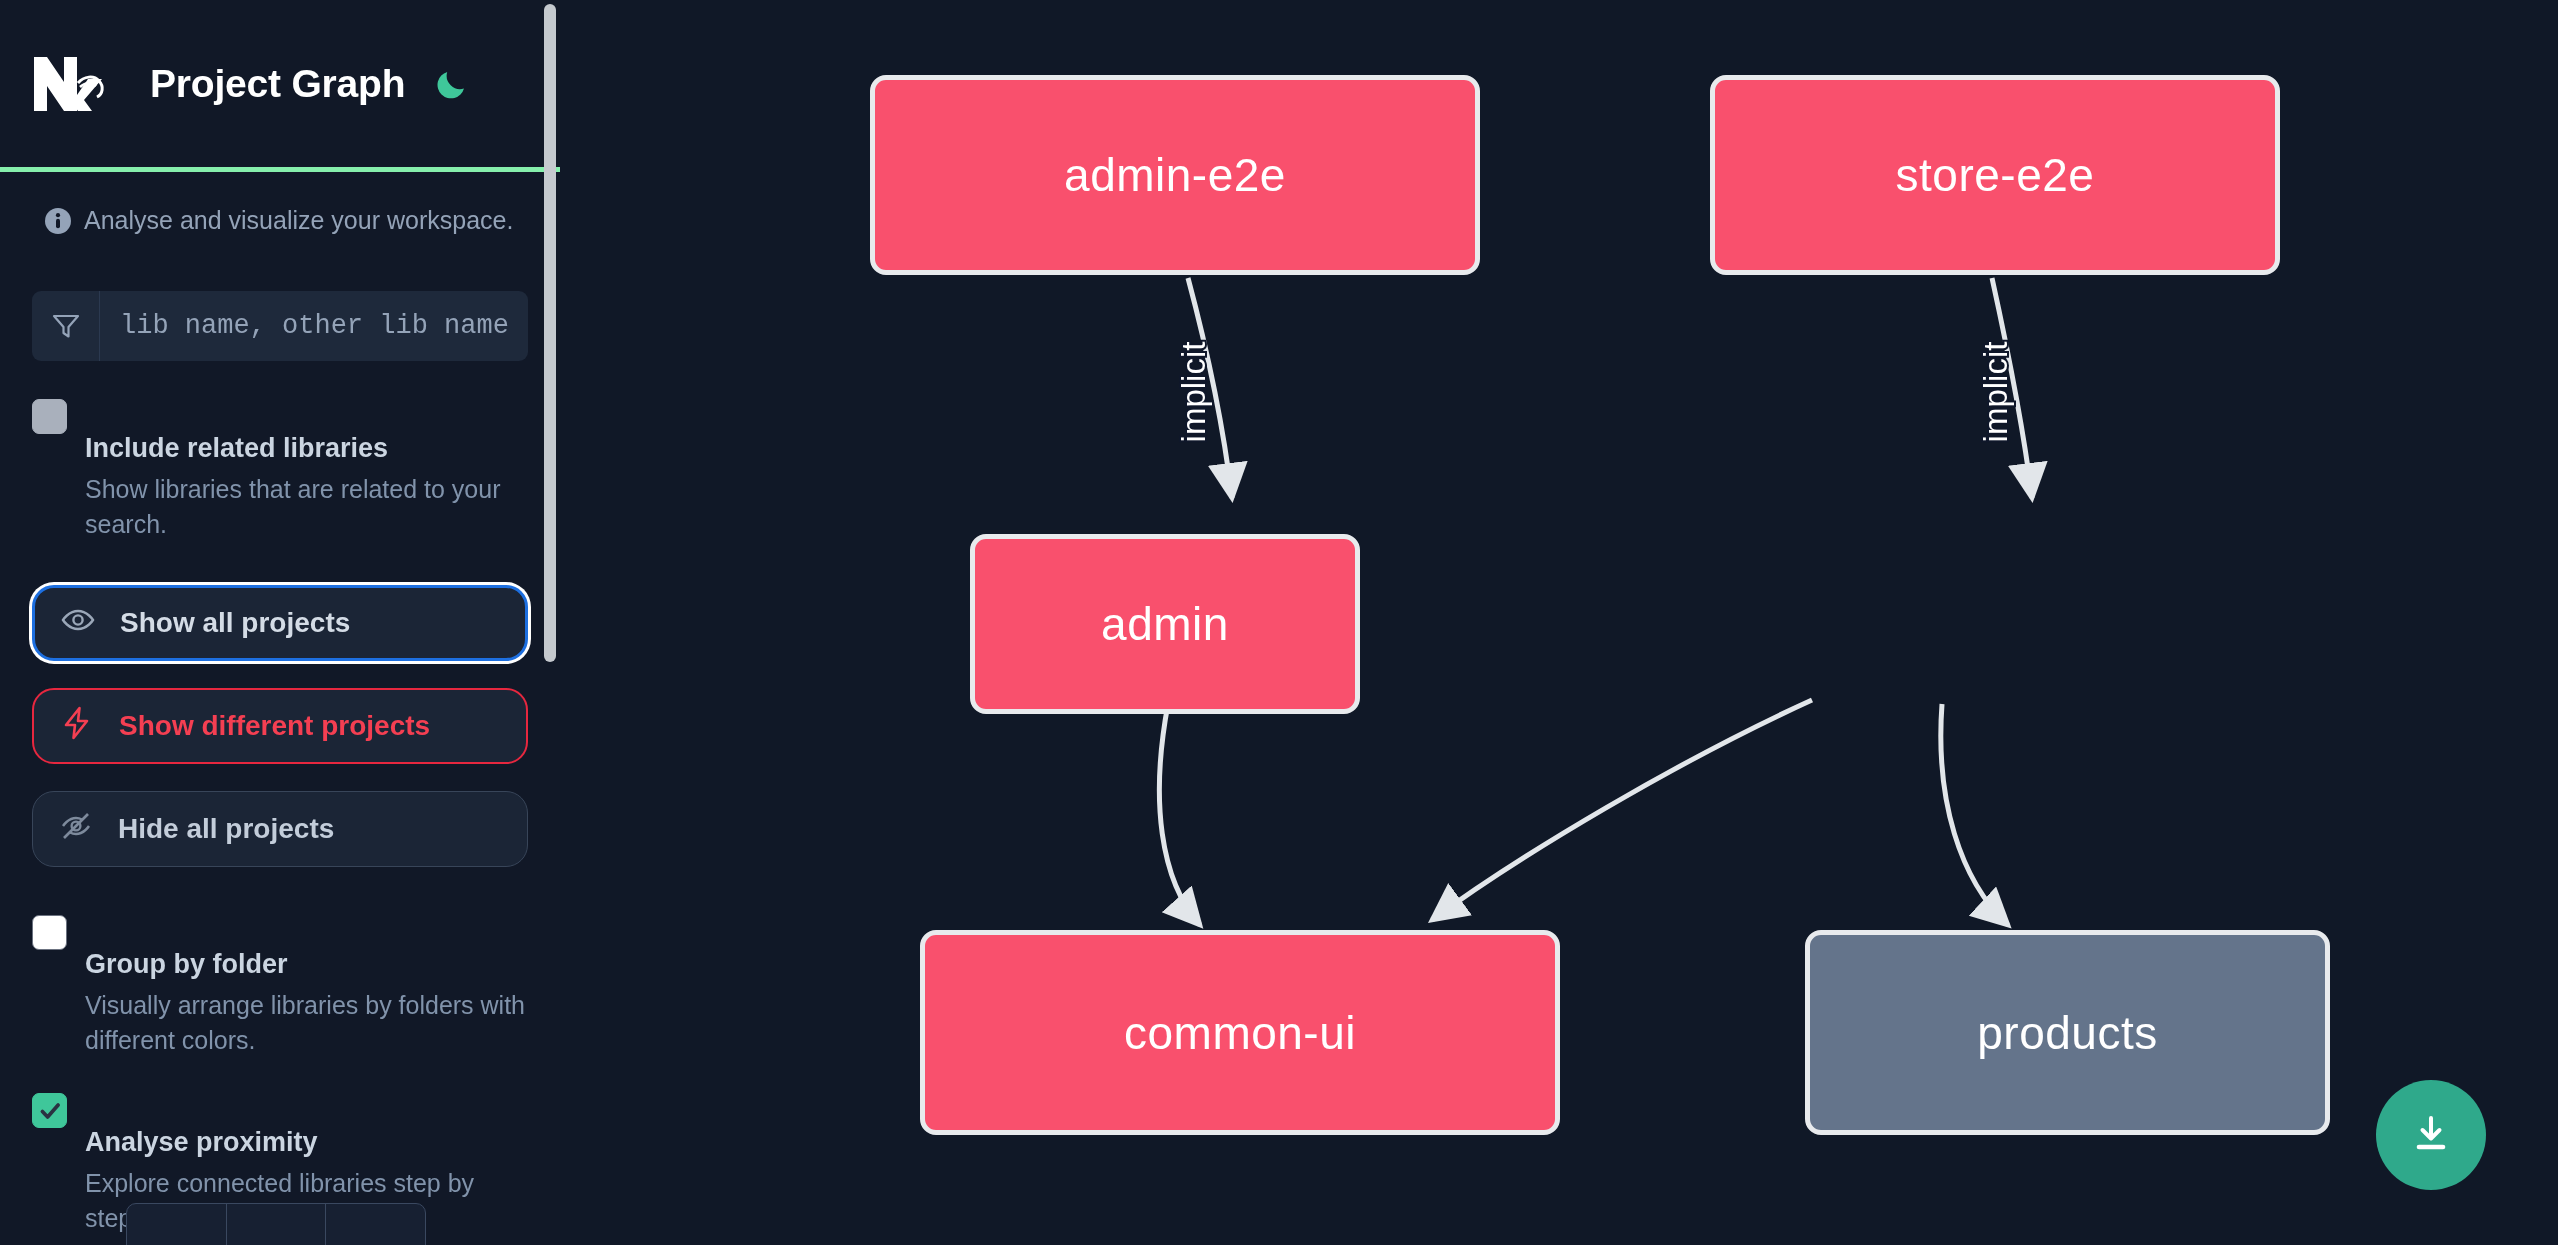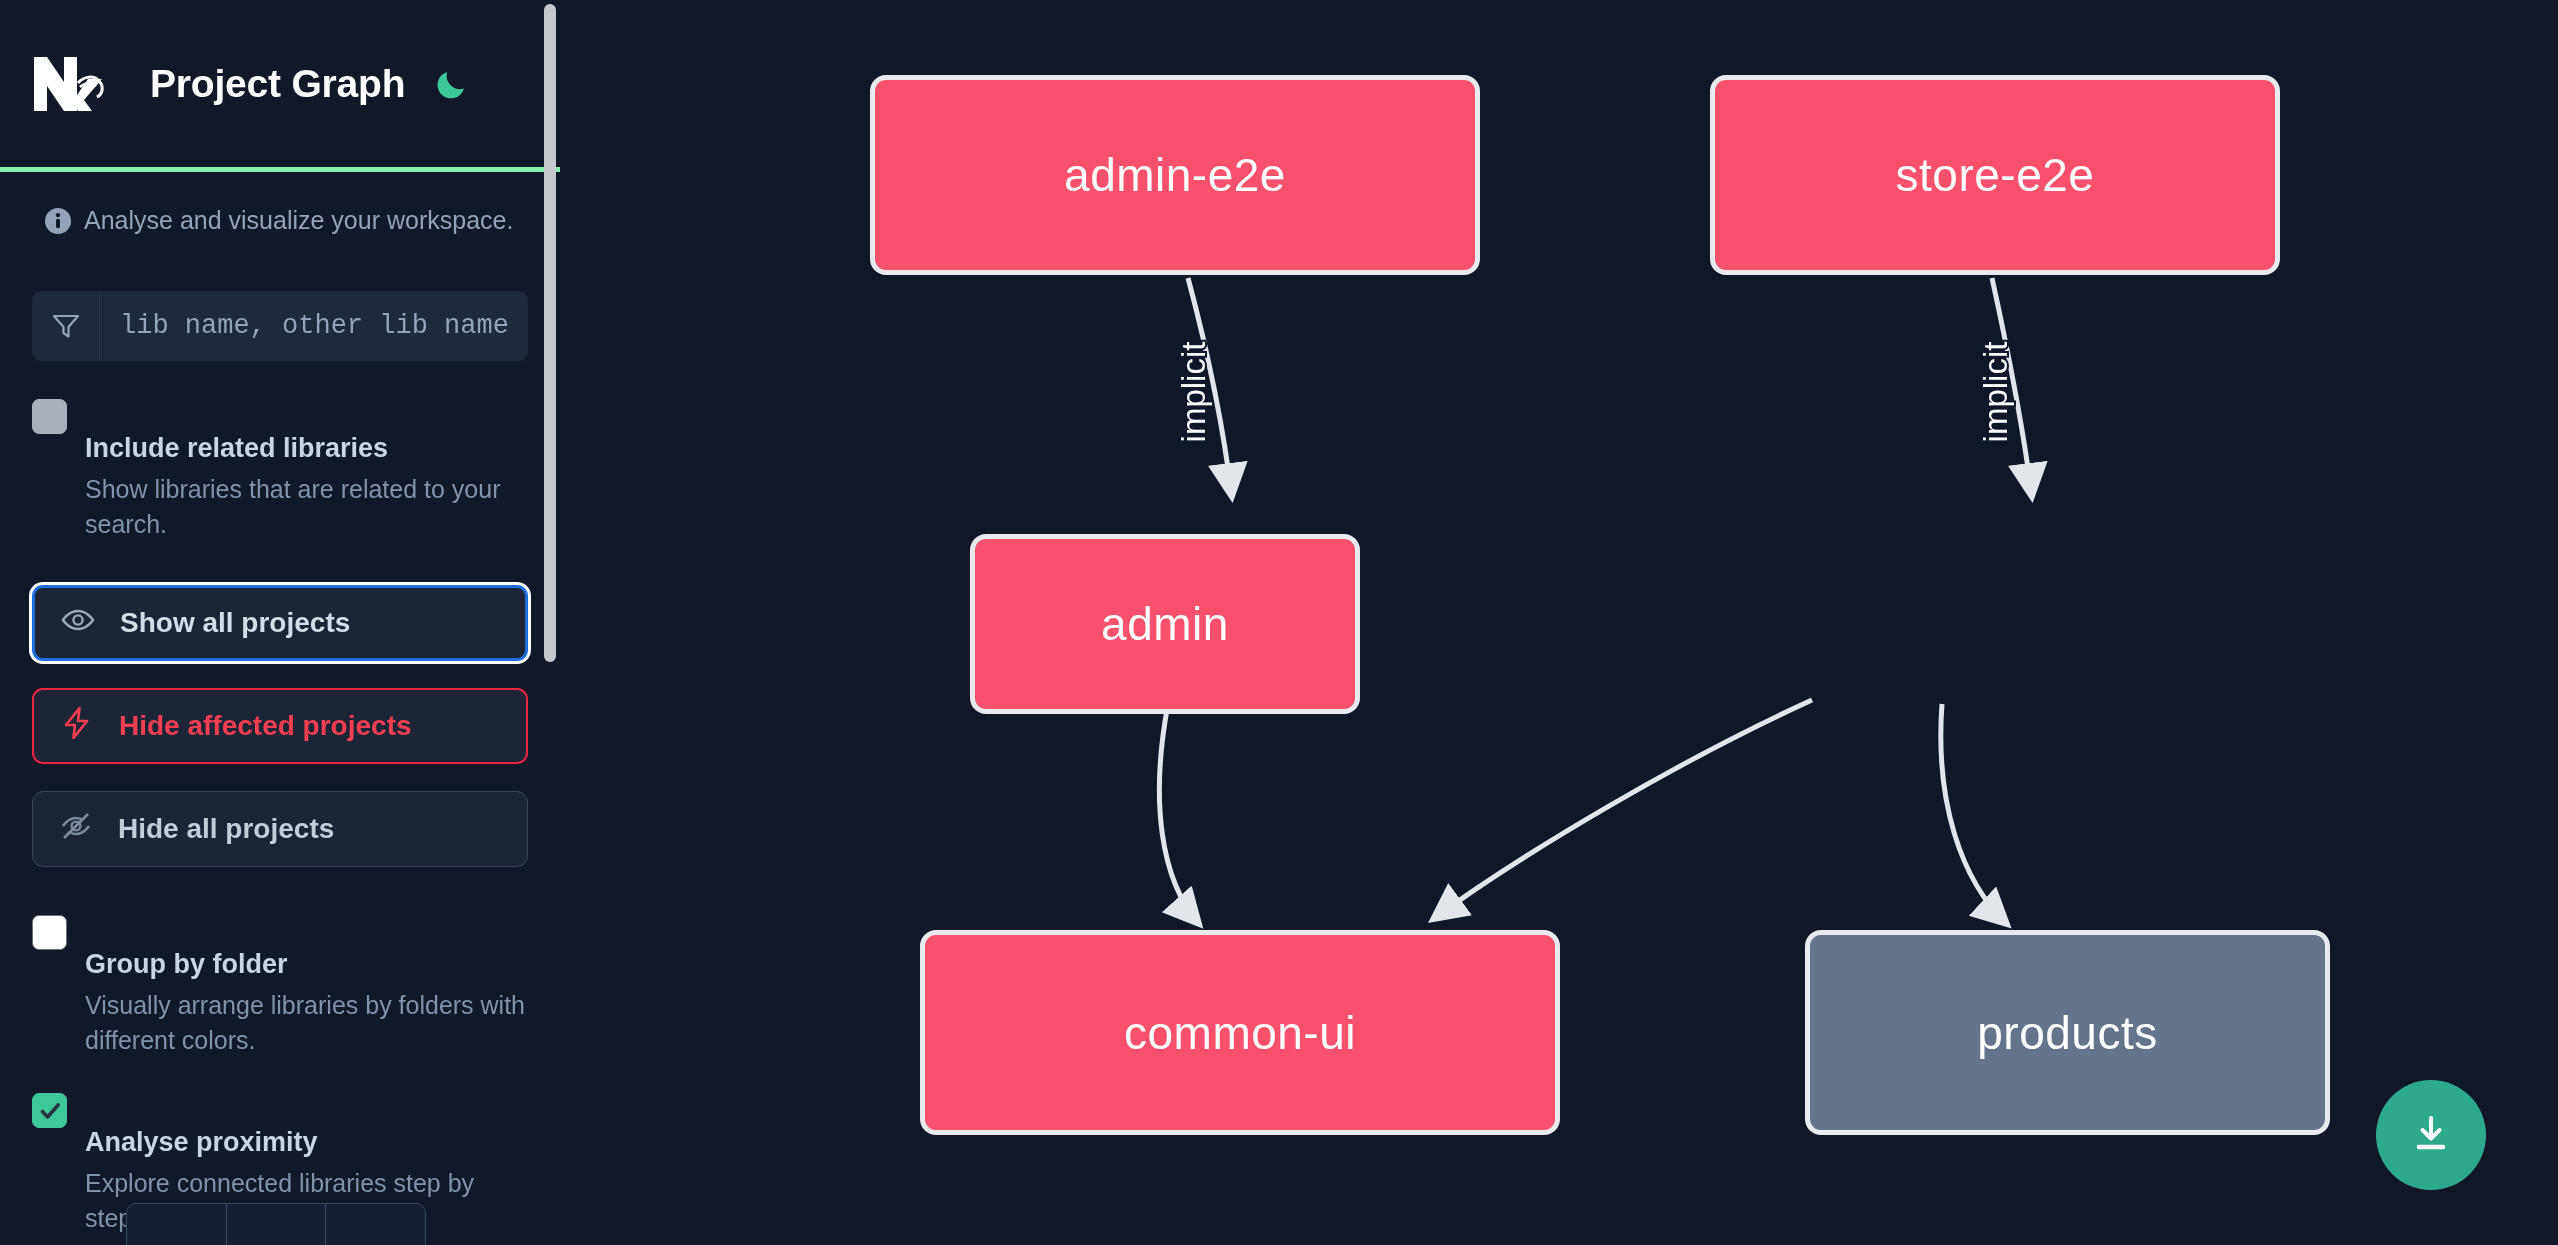--- a/index.html
+++ b/index.html
@@ -77,21 +77,21 @@
   .chk-text { flex: 1; margin-top: 36px; }
   .chk-label {
     color: #CBD5E1; font-size: 27px; font-weight: 700; line-height: 1.3;
   }
   .chk-desc {
     color: #8193AB; font-size: 25px; line-height: 1.38; margin-top: 6px;
   }
 
   .btn-stack { padding: 0 32px; margin-top: 44px; display: flex; flex-direction: column; gap: 27px; }
   .gbtn {
-    height: 76px; border-radius: 11px; background: #1B2536;
+    height: 76px; border-radius: 22px; background: #1B2536;
     display: flex; align-items: center; gap: 25px;
     padding: 0 26px; cursor: pointer;
     font-size: 28px; font-weight: 700;
     font-family: "Liberation Sans", sans-serif;
   }
   .gbtn.focus {
     border: 3px solid #1D6FE0; color: #D4DCE6;
     box-shadow: 0 0 0 3px #FFFFFF;
   }
   .gbtn.danger { border: 2px solid #E7273F; color: #F43F52; }
@@ -201,21 +201,21 @@
         </span>
         <span>Show all projects</span>
       </button>
 
       <button class="gbtn danger">
         <span>
           <svg viewBox="0 0 34 34" width="34" height="34" aria-hidden="true">
             <path fill="none" stroke="#F43F52" stroke-width="2.6" stroke-linejoin="round" d="M19.5 2 6 19h9l-1.5 13L27 15h-9z"></path>
           </svg>
         </span>
-        <span>Hide affected projects</span>
+        <span>Show different projects</span>
       </button>
 
       <button class="gbtn muted">
         <span>
           <svg viewBox="0 0 34 34" width="34" height="34" aria-hidden="true">
             <path fill="none" stroke="#7D8A9C" stroke-width="2.4" d="M4 17s5-8 13-8c2.3 0 4.3.6 6 1.5M30 17s-5 8-13 8c-2.3 0-4.3-.6-6-1.5"></path>
             <circle cx="17" cy="17" r="4.4" fill="none" stroke="#7D8A9C" stroke-width="2.4"></circle>
             <line x1="5" y1="29" x2="29" y2="5" stroke="#7D8A9C" stroke-width="2.6"></line>
           </svg>
         </span>

